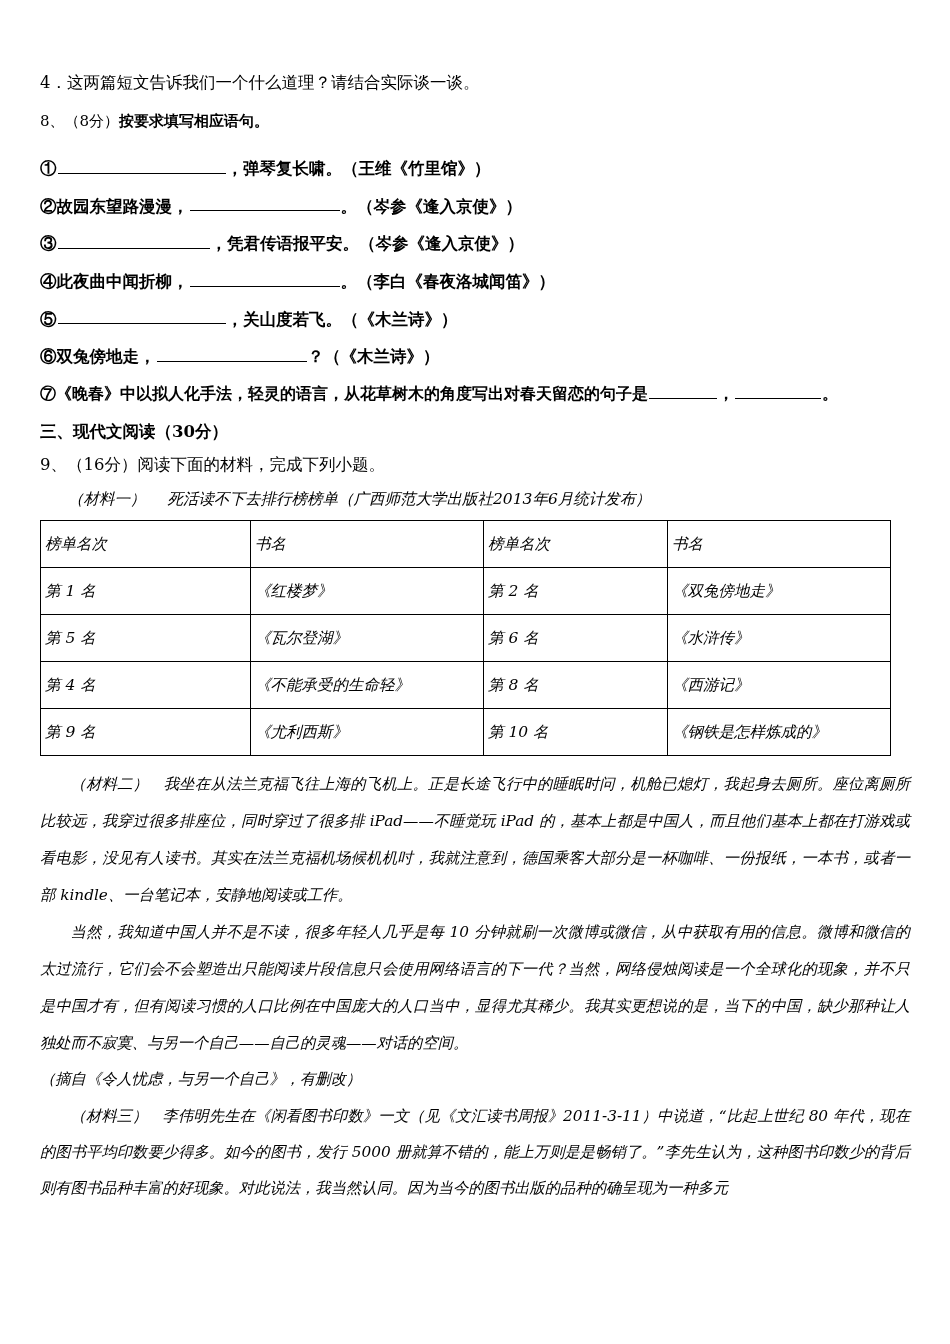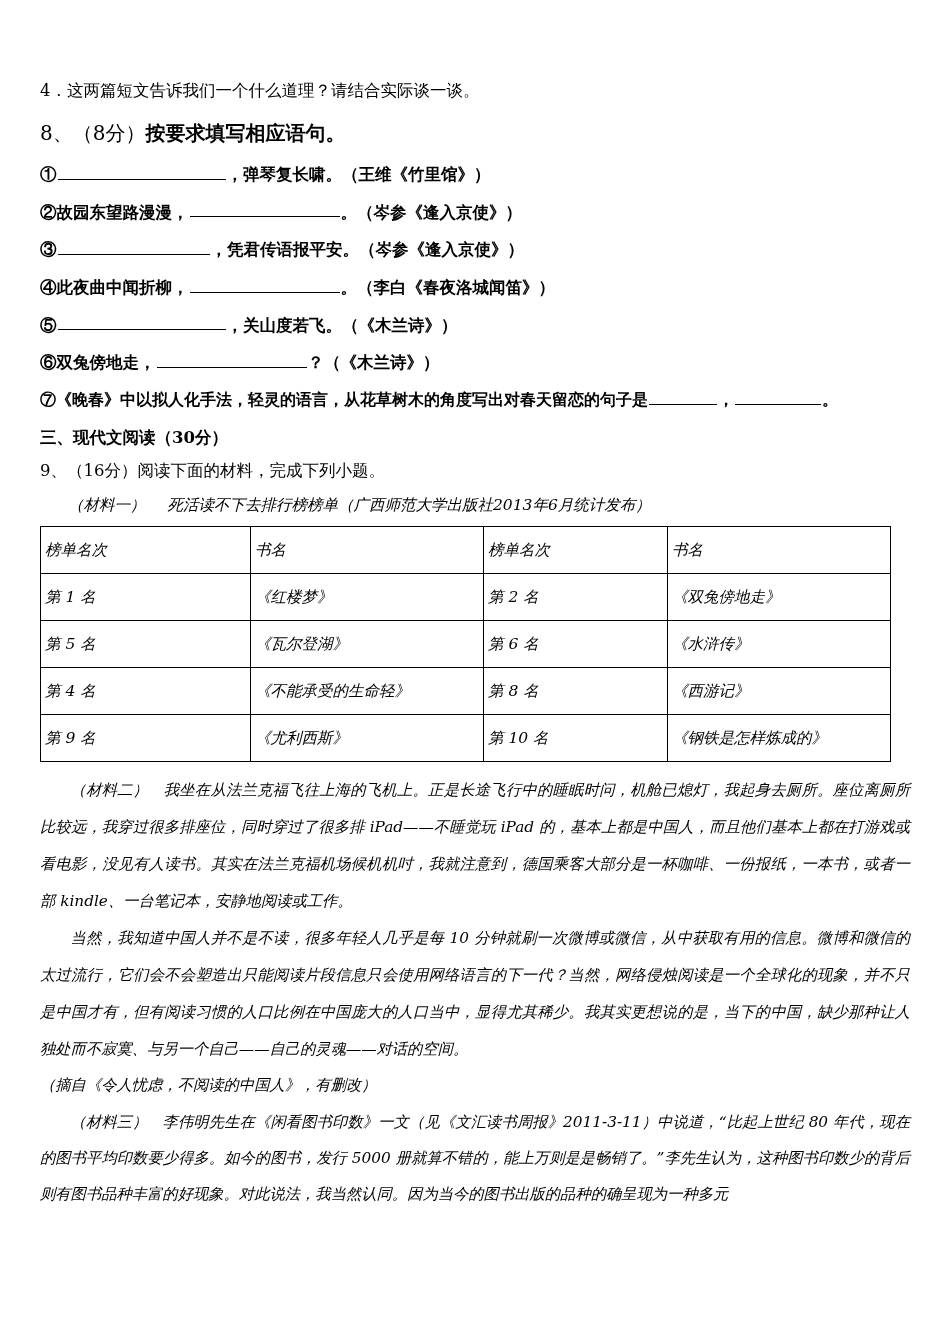--- a/index.html
+++ b/index.html
@@ -10,38 +10,38 @@
   body {
     width: 950px;
     height: 1344px;
     position: relative;
     font-family: "DejaVu Serif", "Liberation Serif", serif;
     color: #000000;
     overflow: hidden;
   }
   .page {
     position: absolute;
-    left: 0; top: 8px;
+    left: 0; top: 0;
     width: 950px;
     height: 1040px;
     padding: 0;
   }
   .content {
     position: absolute;
     left: 40px;
     top: 72px;
     width: 870px;
   }
   .q4 {
     margin-bottom: 18px;
     font-size: 16.5px;
   }
   .q8head {
-    margin-bottom: 16px;
-    font-size: 20px;
+    margin-bottom: 26px;
+    font-size: 15px;
   }
   .q8head .bold {
     font-weight: bold;
   }
   .fillrow {
     margin-bottom: 15px;
     font-size: 16.5px;
     font-weight: bold;
     white-space: nowrap;
   }
@@ -218,18 +218,18 @@
           <td>第 10 名</td>
           <td>《钢铁是怎样炼成的》</td>
         </tr>
       </tbody>
     </table>
 
     <p class="para indent"><span>（材料二）</span><span class="gap">&nbsp;&nbsp;&nbsp;</span><span>我坐在从法兰克福飞往上海的飞机上。正是长途飞行中的睡眠时问，机舱已熄灯，我起身去厕所。座位离厕所比较远，我穿过很多排座位，同时穿过了很多排 iPad——不睡觉玩 iPad 的，基本上都是中国人，而且他们基本上都在打游戏或看电影，没见有人读书。其实在法兰克福机场候机机吋，我就注意到，德国乘客大部分是一杯咖啡、一份报纸，一本书，或者一部 kindle、一台笔记本，安静地阅读或工作。</span></p>
 
     <p class="para indent">当然，我知道中国人并不是不读，很多年轻人几乎是每 10 分钟就刷一次微博或微信，从中获取有用的信息。微博和微信的太过流行，它们会不会塑造出只能阅读片段信息只会使用网络语言的下一代？当然，网络侵烛阅读是一个全球化的现象，并不只是中国才有，但有阅读习惯的人口比例在中国庞大的人口当中，显得尤其稀少。我其实更想说的是，当下的中国，缺少那种让人独处而不寂寞、与另一个自己——自己的灵魂——对话的空间。</p>
 
-    <div class="src-line">（摘自《令人忧虑，不阅读的中国人》，有删改）</div>
+    <div class="src-line">（摘自《令人忧虑，与另一个自己》，有删改）</div>
 
     <p class="para indent para-tight"><span>（材料三）</span><span class="gap">&nbsp;&nbsp;&nbsp;</span><span>李伟明先生在《闲看图书印数》一文（见《文汇读书周报》2011-3-11）中说道，“比起上世纪 80 年代，现在的图书平均印数要少得多。如今的图书，发行 5000 册就算不错的，能上万则是是畅销了。”李先生认为，这种图书印数少的背后则有图书品种丰富的好现象。对此说法，我当然认同。因为当今的图书出版的品种的确呈现为一种多元</span></p>
 
   </div>
 </div>
 
 </body></html>

